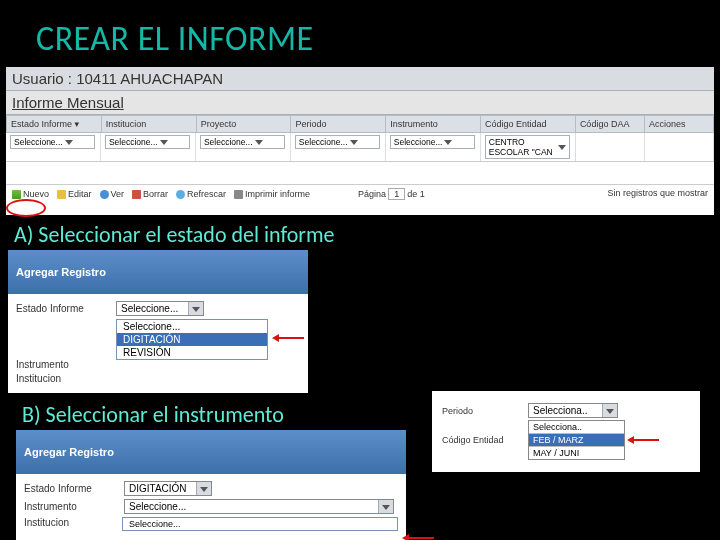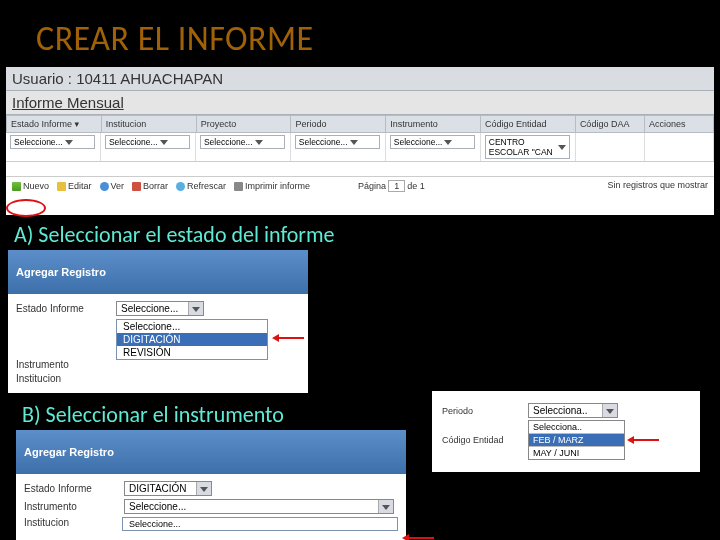--- a/index.html
+++ b/index.html
@@ -10,21 +10,21 @@
     background: #000;
     font-family: Arial, Helvetica, sans-serif;
     overflow: hidden;
   }
   .slide {
     width: 720px;
     height: 540px;
     position: relative;
   }
   .title {
-    color: #a16207;
+    color: #14b8a6;
     font-size: 34px;
     font-weight: 400;
     font-family: "Calibri", Arial, sans-serif;
     padding: 18px 0 8px 36px;
     letter-spacing: 0.5px;
   }
 
   
   .panel {
     background: #fff;
@@ -80,21 +80,21 @@
     font-size: 8.5px;
   }
   .sel-cell {
     flex: 1;
     padding: 2px 4px;
     border-right: 1px solid #ddd;
   }
   .sel-cell .mini-sel { width: 90%; }
   .toolbar {
     position: absolute;
-    bottom: 20px;
+    bottom: 12px;
     left: 0;
     right: 0;
     display: flex;
     justify-content: space-between;
     font-size: 9px;
     color: #333;
     padding: 3px 6px;
     border-top: 1px solid #ccc;
   }
   .toolbar .left { display: flex; gap: 8px; }

